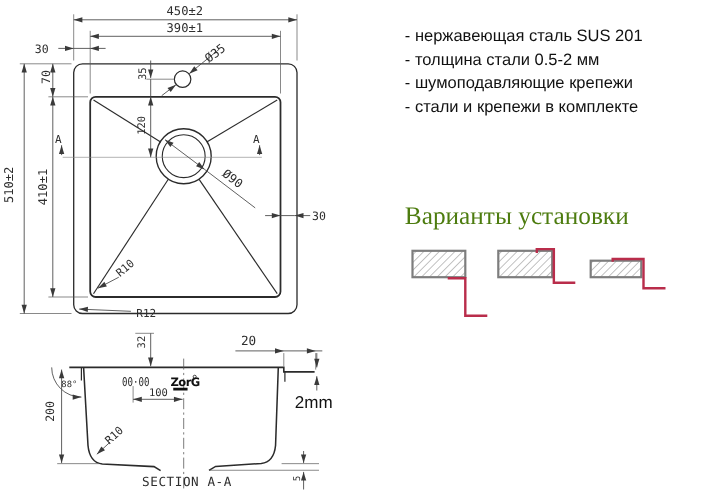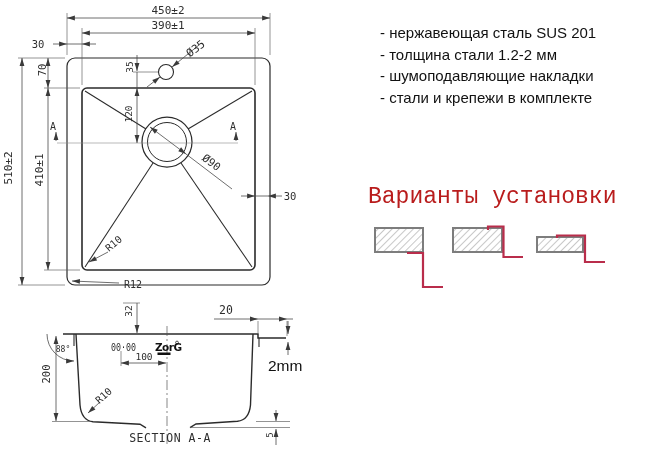--- a/index.html
+++ b/index.html
@@ -1,22 +1,22 @@
 <!DOCTYPE html>
 <html style="--accent-red: #b92d4b;"><head>
 <meta charset="utf-8">
 <style>
   html,body{margin:0;padding:0;background:#fff;}
   .stage{position:relative;width:649px;height:453px;background:#ffffff;overflow:hidden;
          font-family:"Liberation Sans",sans-serif;}
   .drawing-svg{position:absolute;left:0;top:0;}
   .notes{position:absolute;left:368px;top:22px;width:270px;
-         font-size:15px;line-height:21.7px;color:#111;margin-left:12px;}
+         font-size:15px;line-height:21.7px;color:#111;}
   .install-heading{position:absolute;left:368px;top:184px;width:270px;
-         font-family:Liberation Mono, monospace;font-size:23px;color:#b91c1c;}
+         font-family:Liberation Serif, serif;font-size:23px;color:#4d7c0f;}
   .install-svg{position:absolute;left:370px;top:215px;}
   
   .ol{stroke:#2b2b2b;fill:none;}            
   .dl{stroke:#4a4a4a;stroke-width:0.8;fill:none;}  
   .el{stroke:#5a5a5a;stroke-width:0.65;fill:none;} 
   .dim{font-family:"DejaVu Sans Mono",monospace;fill:#2e2e2e;}
   .red-line{stroke:var(--accent-red,#b92d4b);stroke-width:2.2;fill:none;}
   .slab{fill:url(#hatch);stroke:#7d7d7d;stroke-width:2;}
 </style>
 </head>
@@ -211,22 +211,22 @@
         <line class="dl" x1="276" y1="445" x2="276" y2="429" marker-end="url(#aE)"></line>
         <text class="dim" x="269" y="438.5" font-size="8.5" text-anchor="middle" transform="rotate(-90 269 435)">5</text>
       </g>
 
       <text class="dim" x="170" y="442" font-size="11.5" text-anchor="middle" letter-spacing="0.5" fill="#161616">SECTION A-A</text>
     </g>
   </svg>
 
   <div class="notes">
     <div>- нержавеющая сталь SUS 201</div>
-    <div>- толщина стали 1.2-2 мм</div>
-    <div>- шумоподавляющие накладки</div>
+    <div>- толщина стали 0.5-2 мм</div>
+    <div>- шумоподавляющие крепежи</div>
     <div>- стали и крепежи в комплекте</div>
   </div>
 
   <div class="install-heading">Варианты установки</div>
 
   <svg class="install-svg" width="278" height="78" viewBox="0 0 278 78">
     <defs>
       <pattern id="hatch" patternUnits="userSpaceOnUse" width="5" height="5" patternTransform="rotate(45)">
         <line x1="0" y1="0" x2="0" y2="5" stroke="#9a9a9a" stroke-width="1.1"></line>
       </pattern>

